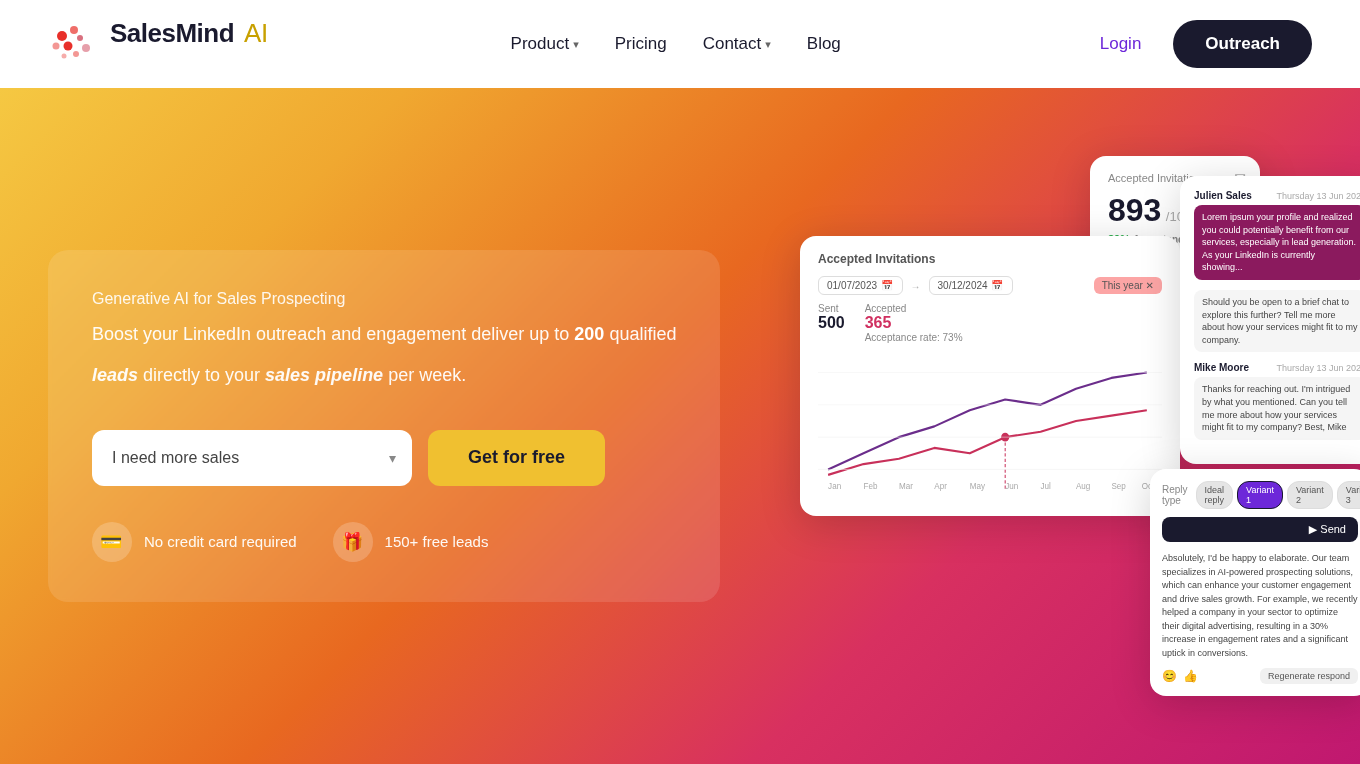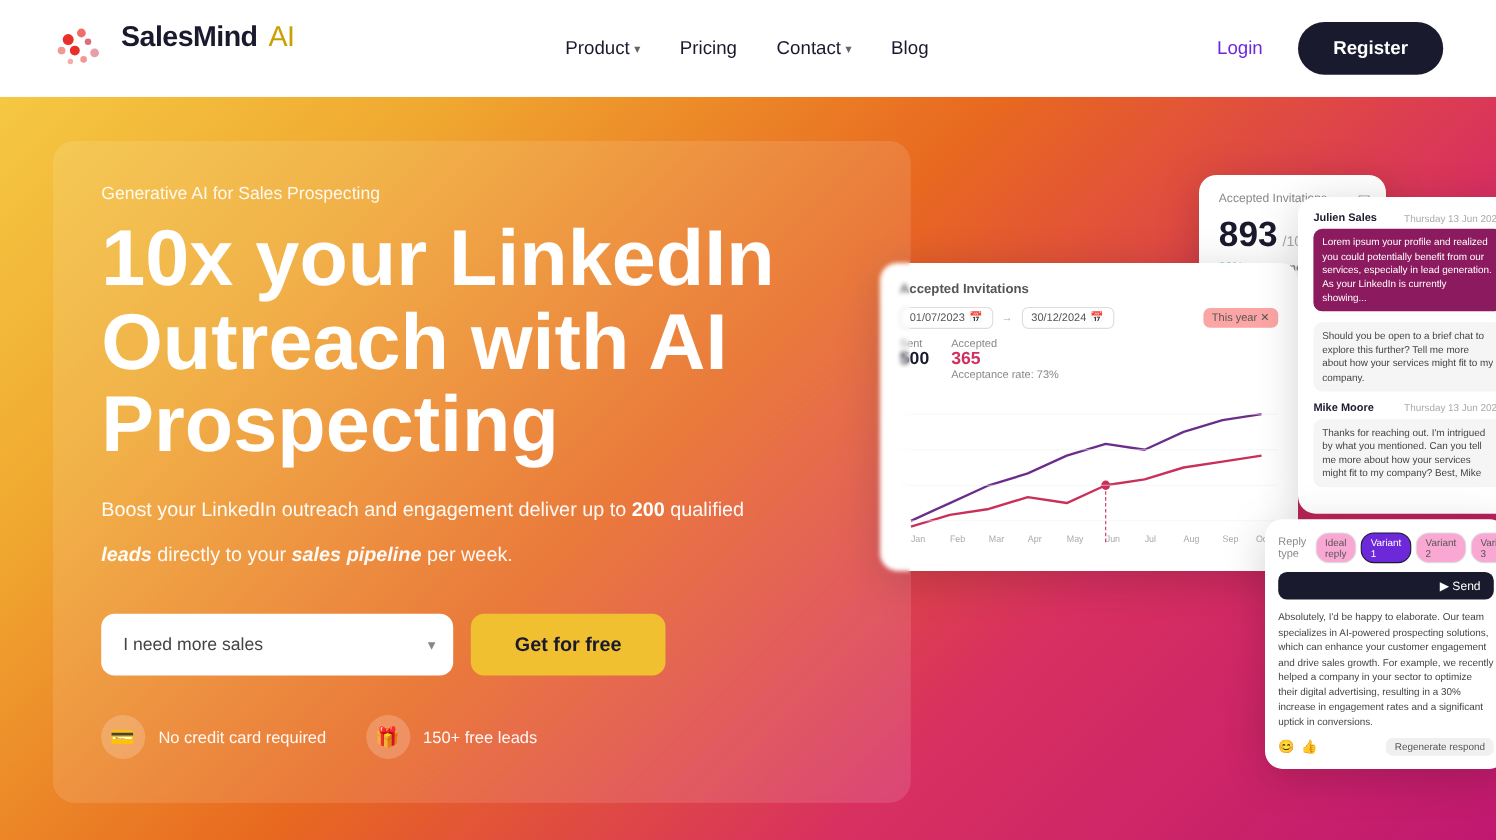--- a/index.html
+++ b/index.html
@@ -133,21 +133,21 @@
     .msg-bubble.white { background: #f5f5f5; color: #444; }
 
     
     .card-reply {
       bottom: 0; right: 10px; width: 220px; padding: 12px;
     }
     .reply-tabs { display: flex; gap: 4px; margin-bottom: 8px; align-items: center; }
     .reply-label { font-size: 10px; color: #888; margin-right: 4px; }
     .reply-tab {
       font-size: 9px; padding: 3px 8px; border-radius: 12px; border: 1px solid #ddd; cursor: pointer;
-      background: #f9a8d4; color: #555;
+      background: #e5e5e5; color: #555;
     }
     .reply-tab.active { background: #6d28d9; color: #fff; border-color: #1a1a2e; }
     .reply-send {
       display: flex; align-items: center; gap: 6px; background: #1a1a2e;
       border-radius: 8px; padding: 6px 12px; margin-bottom: 10px;
     }
     .reply-send-text { font-size: 11px; color: #fff; flex: 1; }
     .reply-send-icon { font-size: 11px; color: #fff; }
     .reply-body { font-size: 9px; color: #444; line-height: 1.5; margin-bottom: 8px; }
     .reply-actions { display: flex; align-items: center; gap: 6px; }
@@ -194,28 +194,27 @@
       <span>Contact</span>
       <span class="chevron">▾</span>
     </button>
     <button class="nav-link">
       <span>Blog</span>
     </button>
   </div>
 
   <div class="navbar-actions">
     <button class="btn-login">Login</button>
-    <button class="btn-register">Register</button>
+    <button class="btn-register">Outreach</button>
   </div>
 </nav>
 
 <section class="hero">
   <div class="hero-left">
     <p class="hero-tagline">Generative AI for Sales Prospecting</p>
-    <h1 class="hero-title">10x your LinkedIn Outreach with AI Prospecting</h1>
     <p class="hero-subtitle">
       <span>Boost your LinkedIn outreach and engagement deliver up to </span><strong>200</strong><span> qualified</span>
     </p>
     <p class="hero-body">
       <strong>leads</strong><span> directly to your </span><strong>sales pipeline</strong><span> per week.</span>
     </p>
     <div class="hero-cta">
       <div class="select-wrapper">
         <select class="hero-select">
           <option>I need more sales</option>

